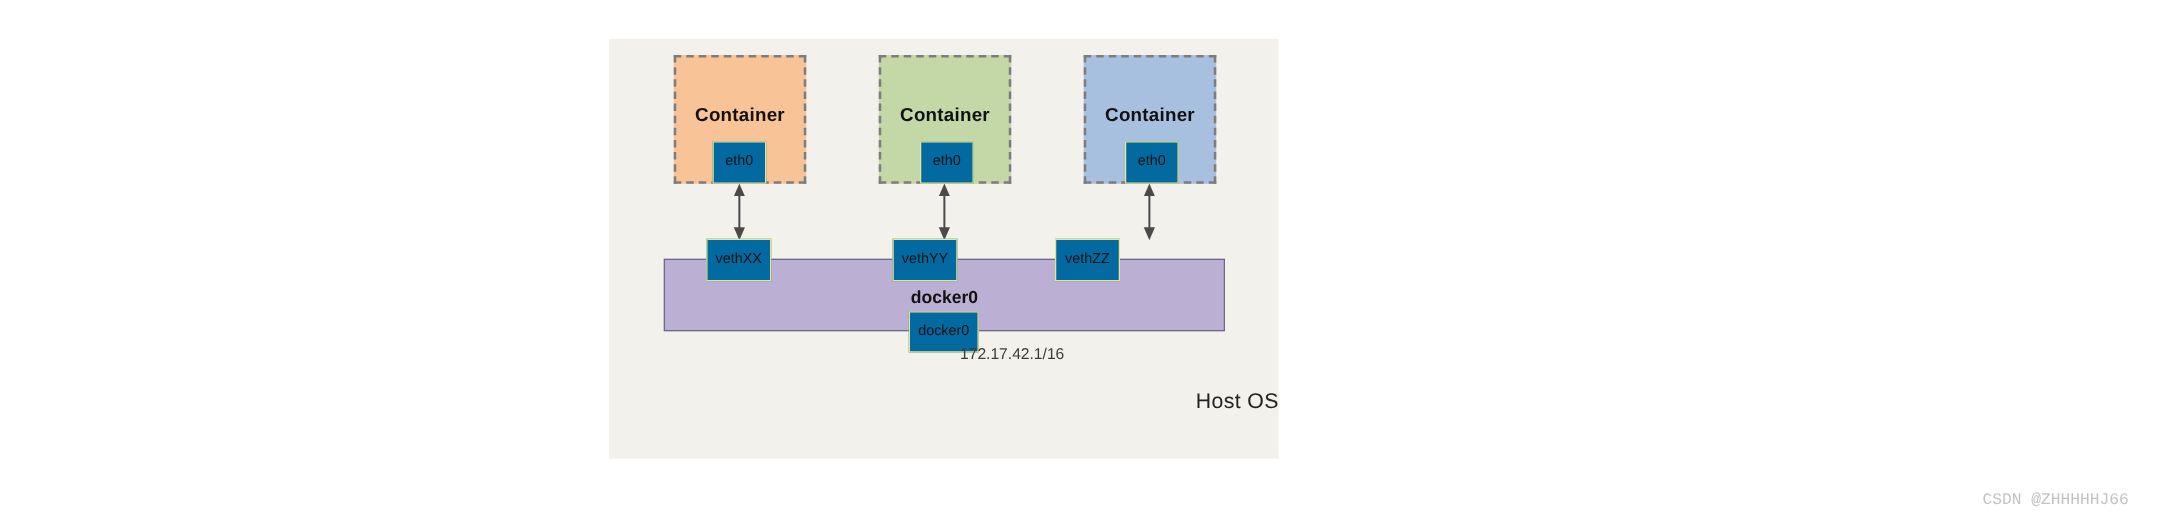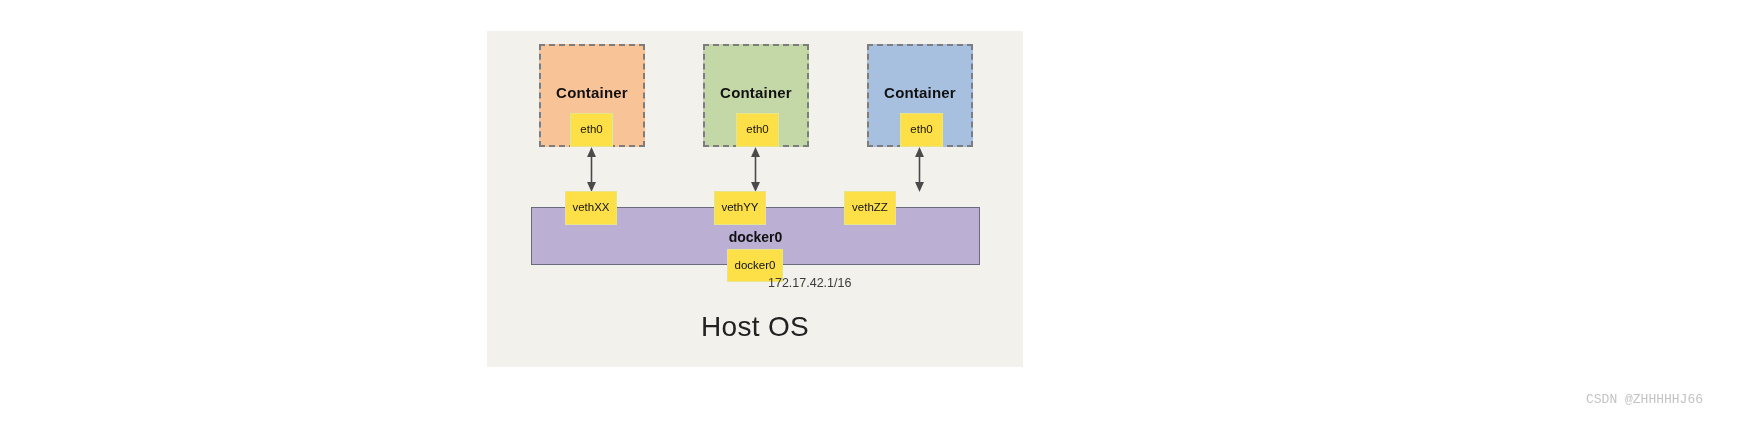--- a/index.html
+++ b/index.html
@@ -73,21 +73,21 @@
     width: 449px;
     text-align: center;
     font-size: 14px;
     font-weight: bold;
     color: #111111;
   }
 
   
   .chip {
     position: absolute;
-    background: #fde047;
+    background: #0369a1;
     border: 1px solid #e8e48a;
     box-sizing: border-box;
     font-size: 11.5px;
     color: #111111;
     display: flex;
     align-items: center;
     justify-content: center;
     line-height: 1;
   }
 
@@ -110,22 +110,22 @@
     color: #3b3b3b;
     white-space: nowrap;
   }
 
   
   .host-caption {
     position: absolute;
     left: 487px;
     top: 311px;
     width: 536px;
-    text-align: center;
-    font-size: 28px;
+    text-align: right;
+    font-size: 17px;
     color: #222222;
     letter-spacing: .3px;
   }
 
   
   .arrow-svg {
     position: absolute;
     left: 0; top: 0;
     width: 1740px; height: 424px;
     pointer-events: none;

